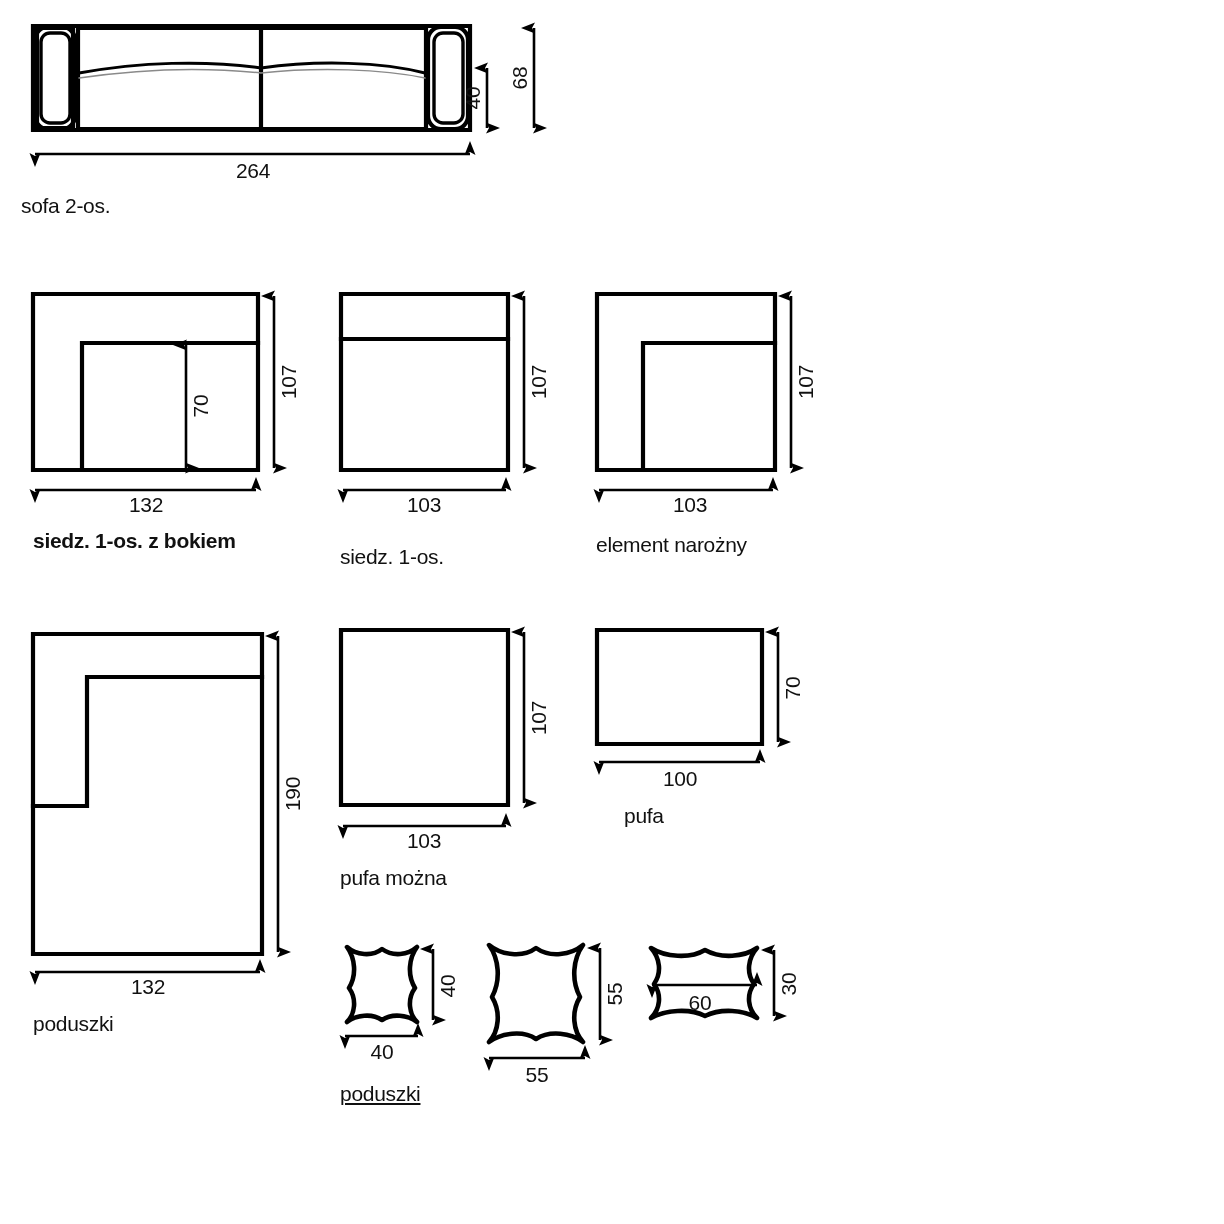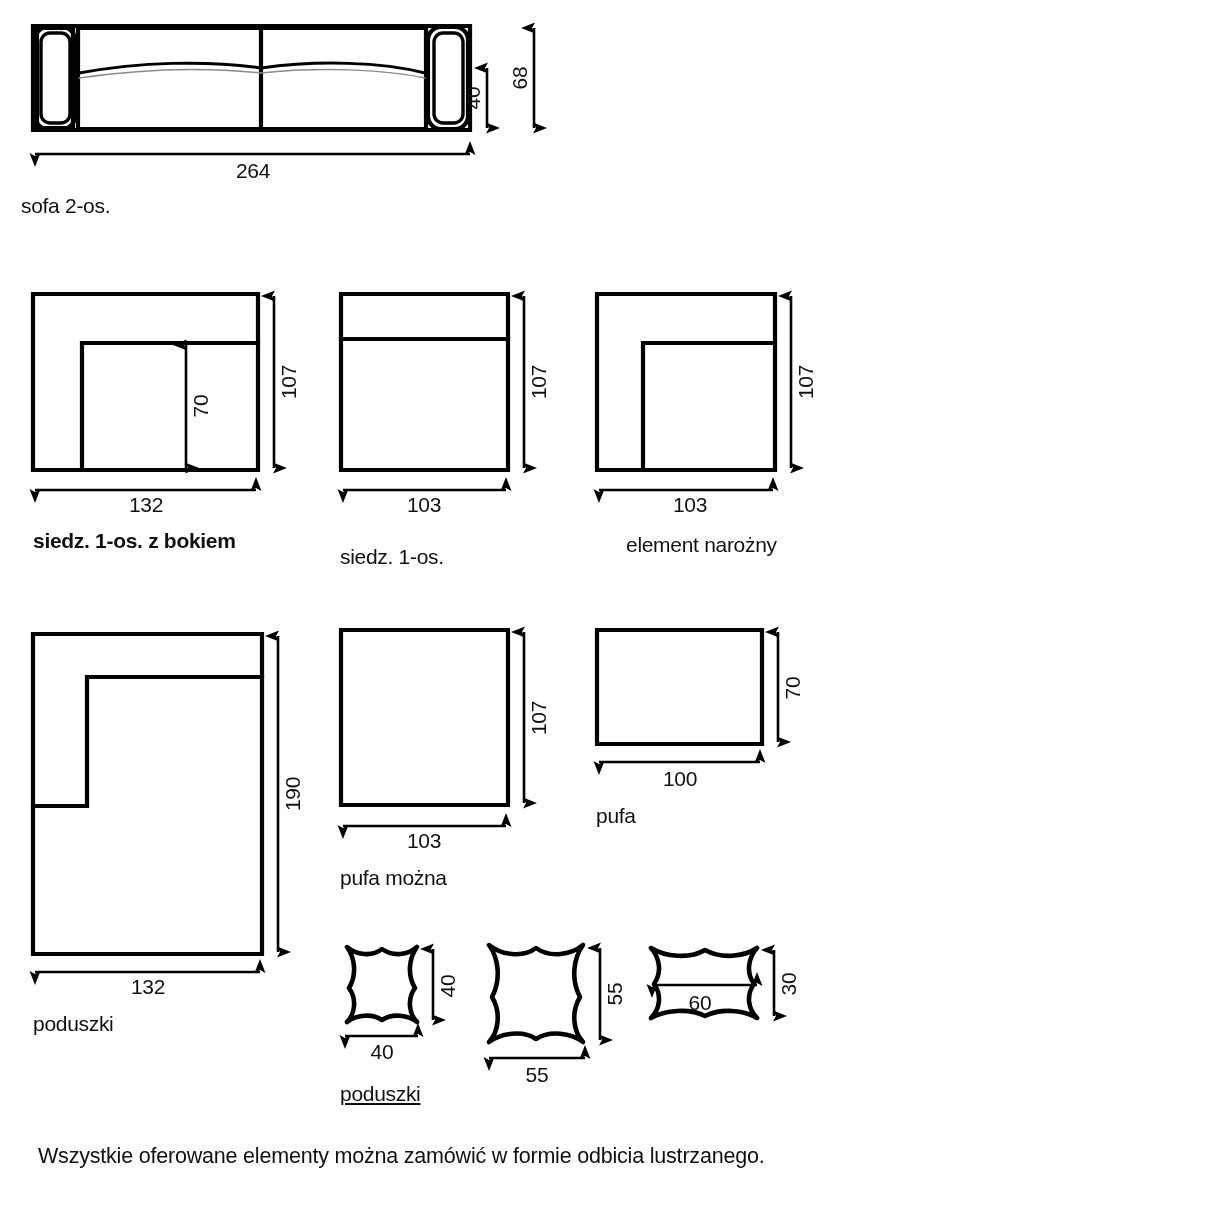--- a/index.html
+++ b/index.html
@@ -240,25 +240,24 @@
     </g>
 
   </svg>
 
   <div class="cap-label" style="left:21px; top:194px;">sofa 2-os.</div>
 
   <div class="cap-label" style="left:33px; top:529px;font-weight:bold;">siedz. 1-os. z bokiem</div>
 
   <div class="cap-label" style="left:340px; top:533px;margin-top:12px;">siedz. 1-os.</div>
 
-  <div class="cap-label" style="left:596px; top:533px;margin-left:30px;">element narożny</div>
+  <div class="cap-label" style="left:596px; top:533px;">element narożny</div>
 
   <div class="cap-label" style="left:33px; top:1012px;">poduszki</div>
 
   <div class="cap-label" style="left:340px; top:866px;">pufa można</div>
 
-  <div class="cap-label" style="left:596px; top:804px;">pufa</div>
+  <div class="cap-label" style="left:624px; top:804px;">pufa</div>
 
   <div class="cap-label" style="left:340px; top:1082px;text-decoration:underline;">poduszki</div>
 
-  <div class="footer-note">Wszystkie oferowane elementy można zamówić w formie odbicia lustrzanego.</div>
 
 </div>
 
 </body></html>

